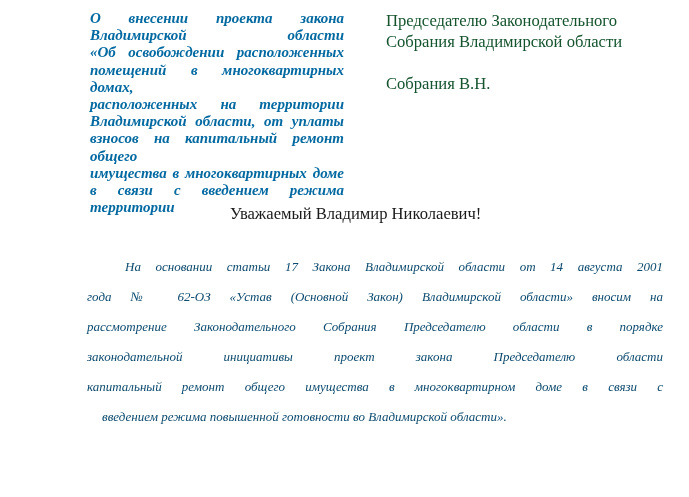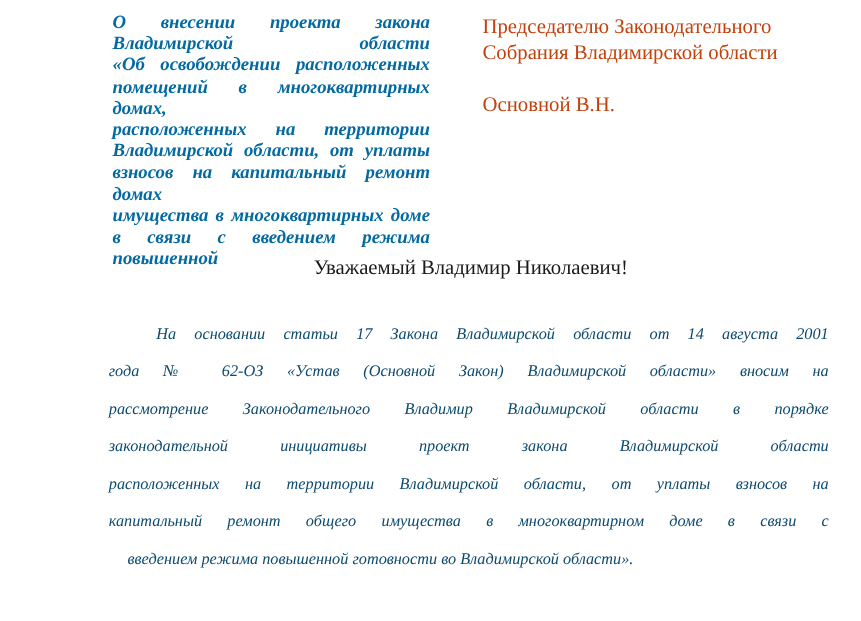--- a/index.html
+++ b/index.html
@@ -11,60 +11,59 @@
     }
     .subject {
       position: absolute; left: 90px; top: 10px; width: 254px;
       font-style: italic; font-size: 15px; line-height: 17.2px;
       text-align: justify; color: #0369a1; font-weight: bold;
     }
     .subject span { display: block; text-align: justify; text-align-last: justify; }
     .subject span.last { text-align-last: left; }
     .addressee {
       position: absolute; left: 386px; top: 10px; width: 300px;
-      font-size: 16.6px; line-height: 21px; color: #c2410c;
+      font-size: 16.6px; line-height: 21px; color: #14532d;
     }
     .addressee .line { display: block; white-space: nowrap; }
     .addressee .name { margin-top: 21px; }
     .salutation {
-      position: absolute; left: 251px; top: 204px;
+      position: absolute; left: 230px; top: 204px;
       font-size: 16.6px; white-space: nowrap; color: #1a1a1a;
     }
     .body-text {
       position: absolute; left: 87px; top: 252px; width: 576px;
       font-size: 13px; line-height: 30px; color: #0c4a6e; font-style: italic;
     }
     .body-text span { display: block; white-space: nowrap; text-align: justify; text-align-last: justify; }
     .body-text span.first { padding-left: 38px; }
     .body-text span.last { text-align-last: left; margin-left: 15px; }
   </style>
 </head>
 <body>
 
 <div class="subject">
   <span>О внесении проекта закона</span>
   <span>Владимирской области</span>
   <span>«Об освобождении расположенных</span>
   <span>помещений в многоквартирных домах,</span>
   <span>расположенных на территории</span>
   <span>Владимирской области, от уплаты</span>
-  <span>взносов на капитальный ремонт домах</span>
+  <span>взносов на капитальный ремонт общего</span>
   <span>имущества в многоквартирных доме</span>
-  <span>в связи с введением режима повышенной</span>
+  <span>в связи с введением режима территории</span>
 </div>
 
 <div class="addressee">
   <span class="line">Председателю Законодательного</span>
   <span class="line">Собрания Владимирской области</span>
-  <span class="line name">Основной В.Н.</span>
+  <span class="line name">Собрания В.Н.</span>
 </div>
 
 <div class="salutation">Уважаемый Владимир Николаевич!</div>
 
 <div class="body-text">
   <span class="first">На основании статьи 17 Закона Владимирской области от 14 августа 2001</span>
   <span>года № 62-ОЗ «Устав (Основной Закон) Владимирской области» вносим на</span>
-  <span>рассмотрение Законодательного Владимир Владимирской области в порядке</span>
-  <span>законодательной инициативы проект закона Владимирской области</span>
-  <span>расположенных на территории Владимирской области, от уплаты взносов на</span>
+  <span>рассмотрение Законодательного Собрания Председателю области в порядке</span>
+  <span>законодательной инициативы проект закона Председателю области</span>
   <span>капитальный ремонт общего имущества в многоквартирном доме в связи с</span>
   <span class="last">введением режима повышенной готовности во Владимирской области».</span>
 </div>
 
 </body></html>

